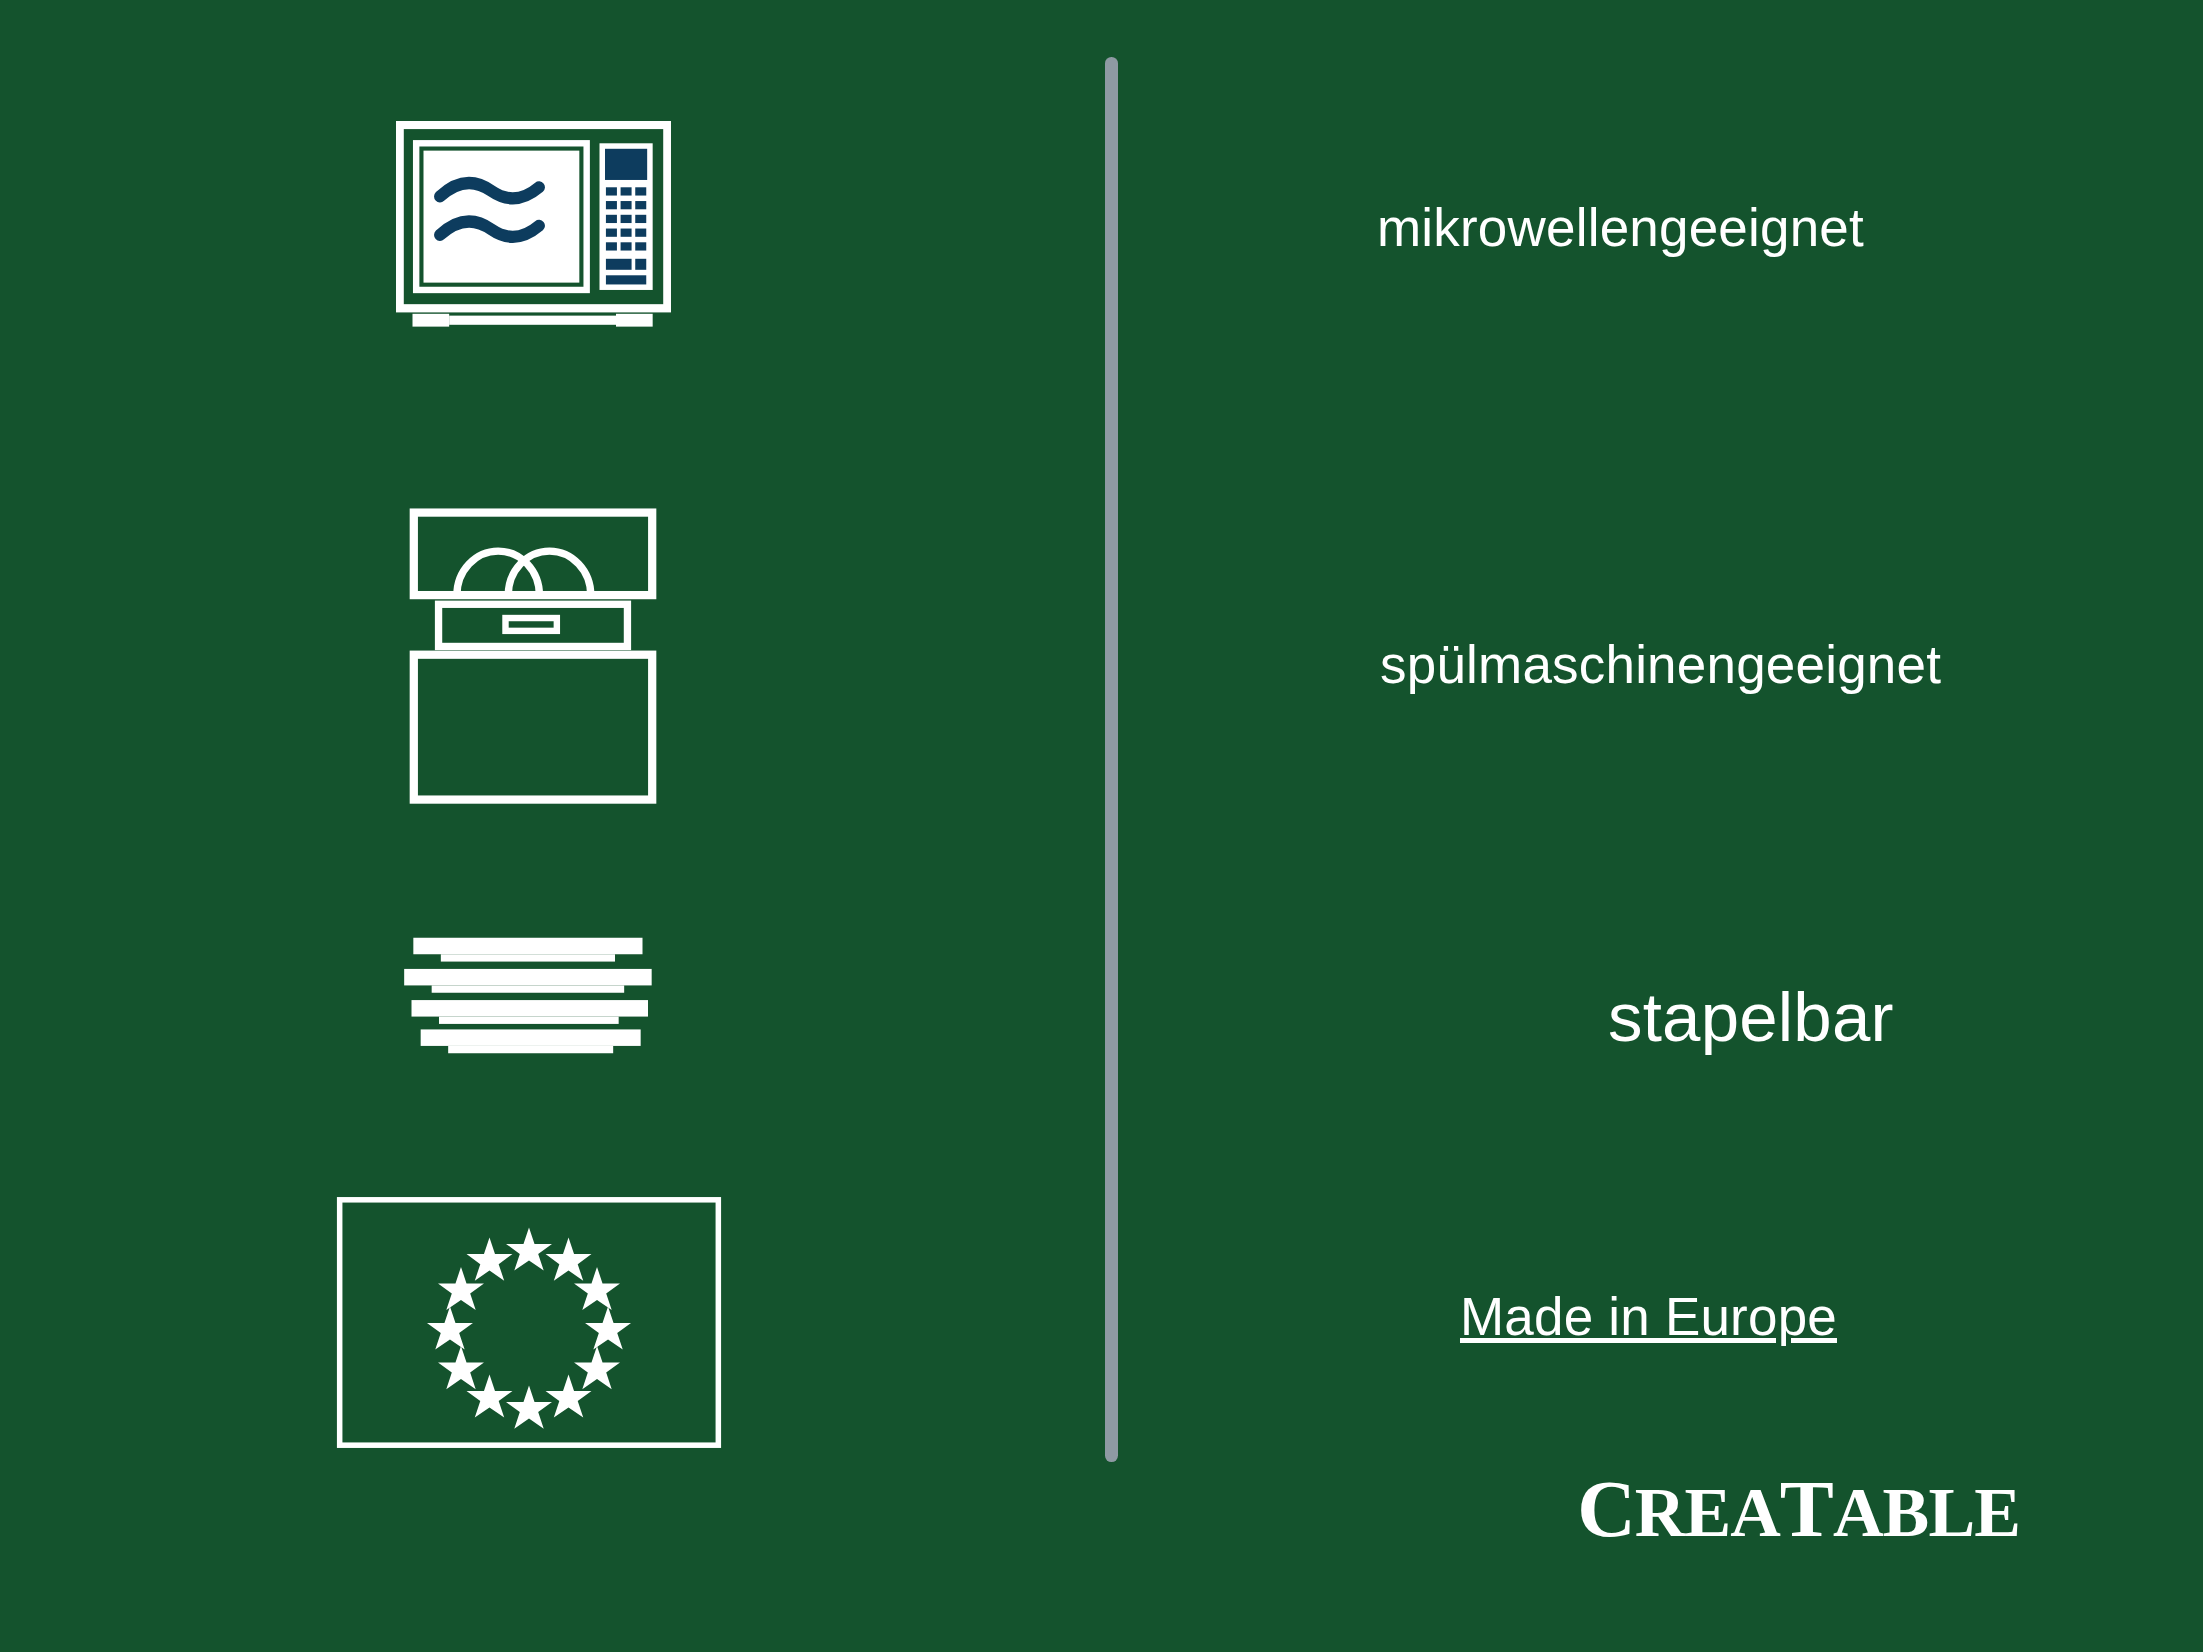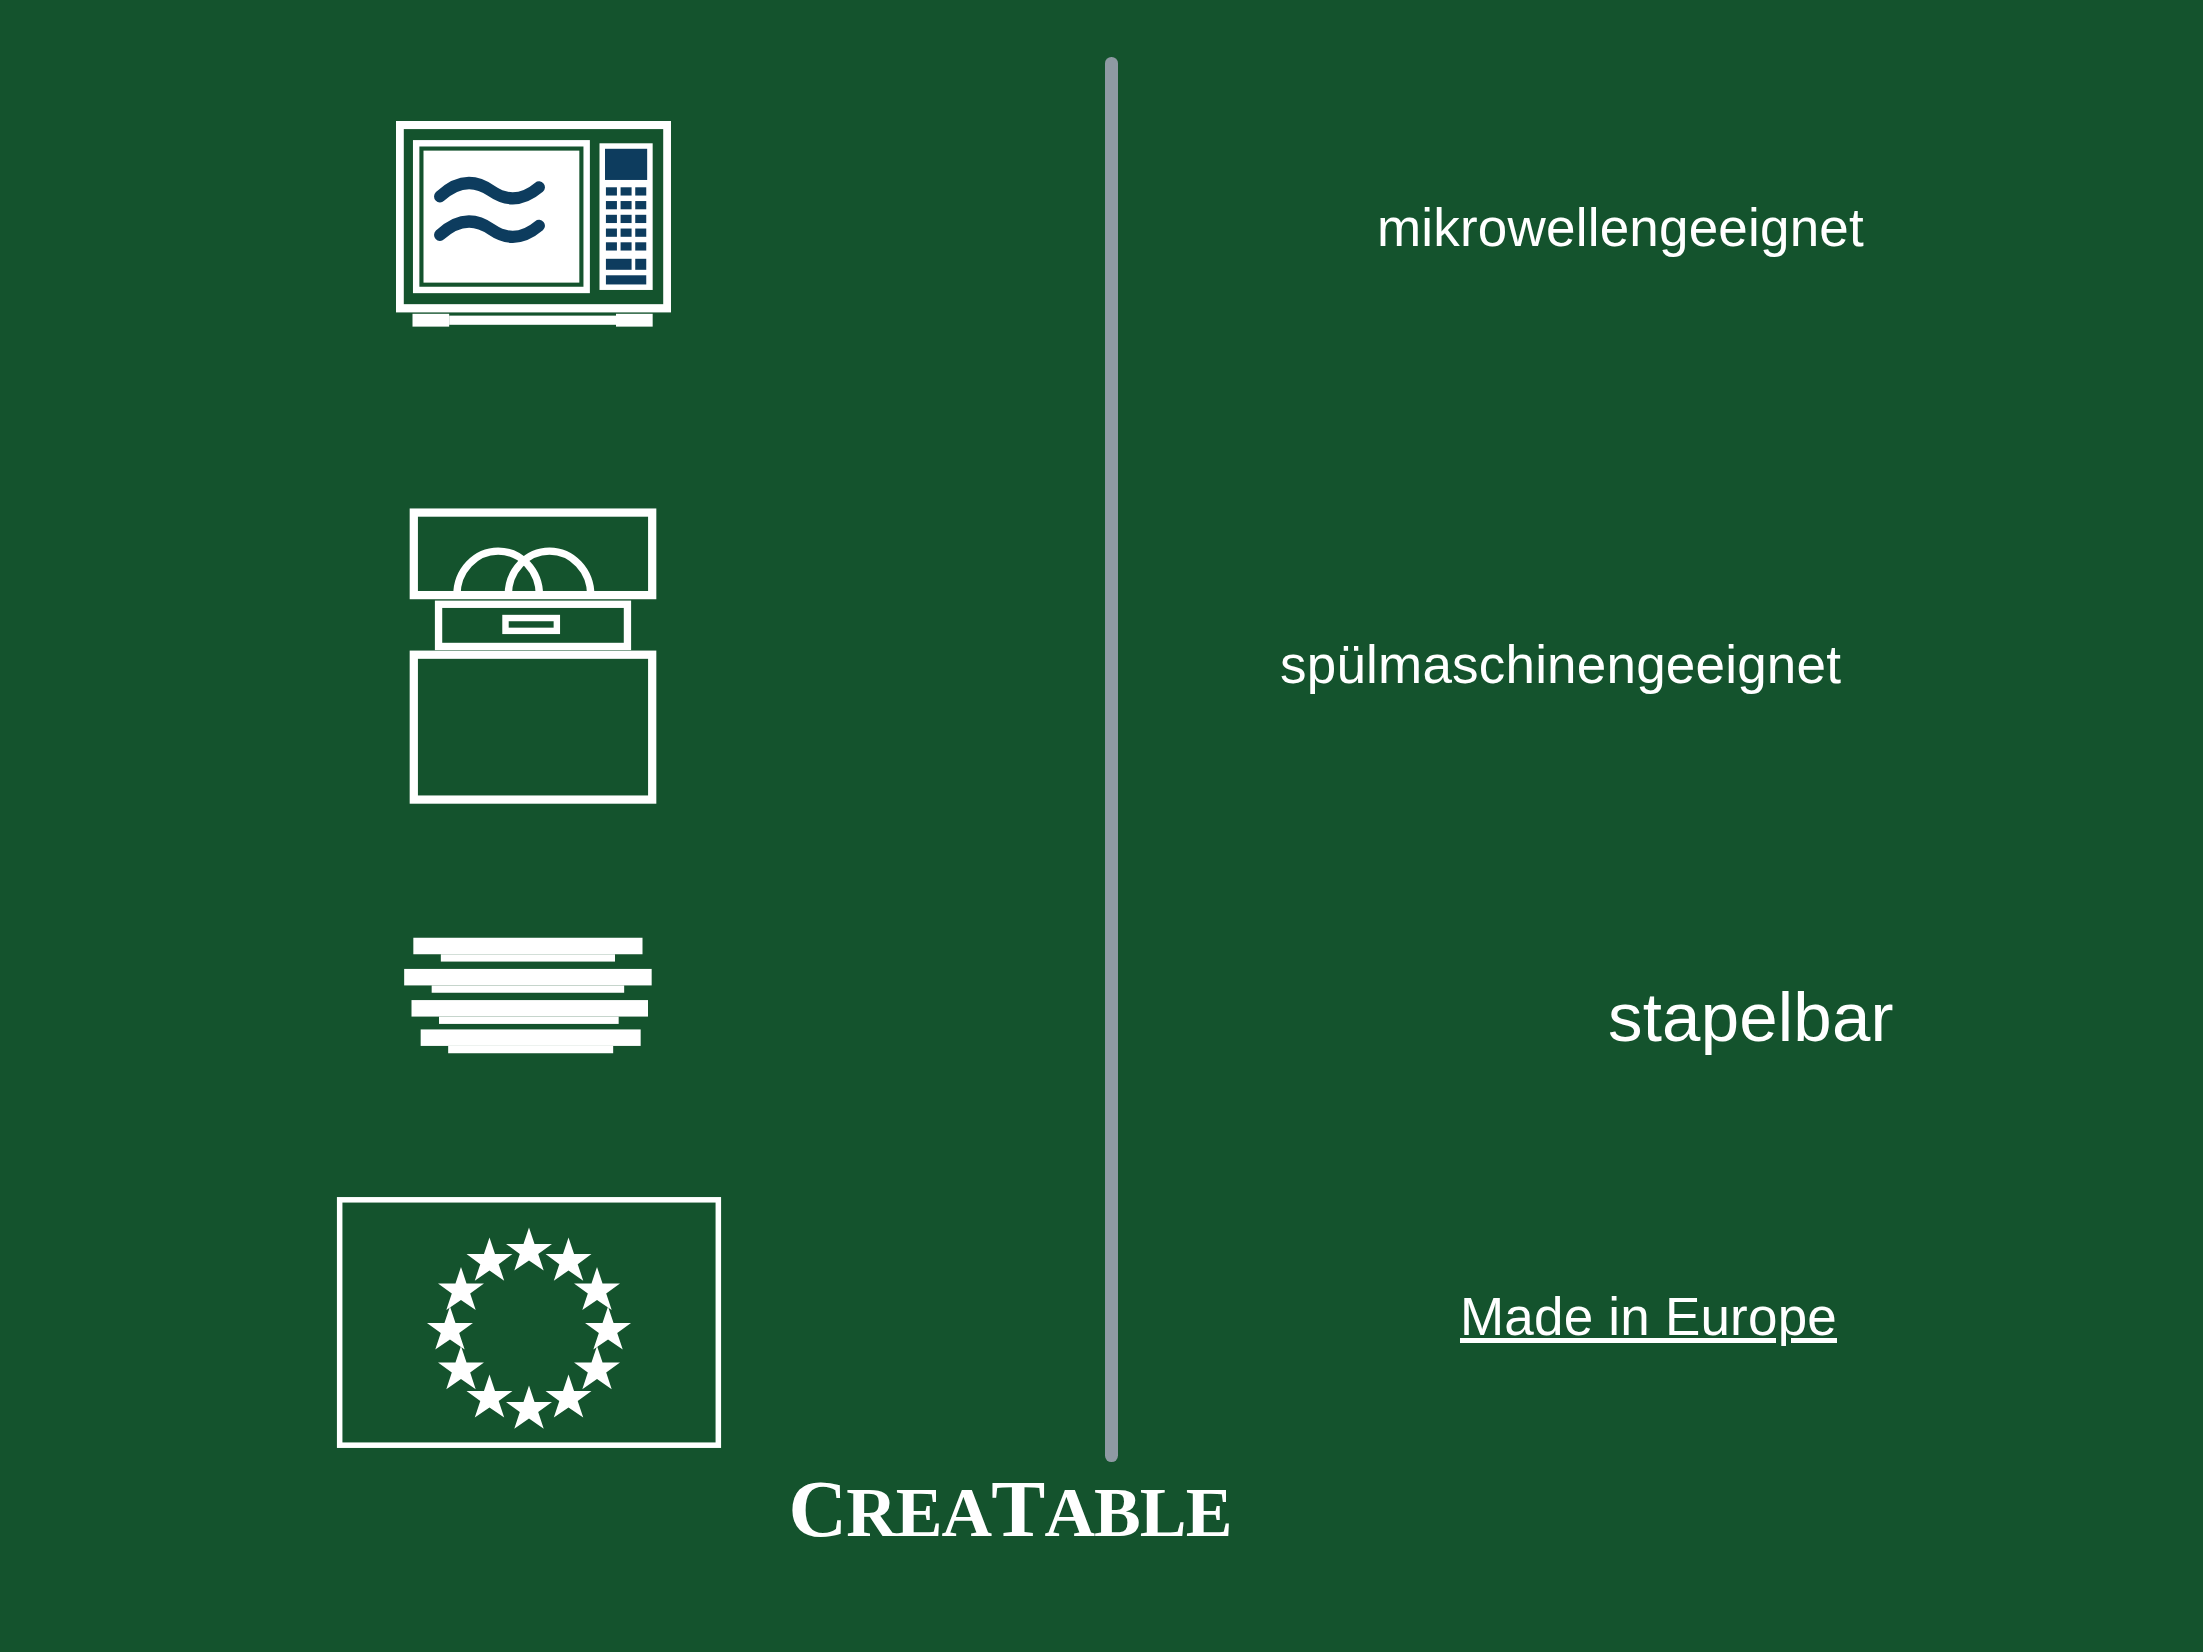--- a/index.html
+++ b/index.html
@@ -50,35 +50,35 @@
     font-weight: 400;
     letter-spacing: 0.2px;
     white-space: nowrap;
   }
 
   
   #row-microwave .icon-cell { left: 386px; top: 119px; width: 294px; height: 220px; }
   #row-microwave .label-cell { left: 1377px; top: 197px; font-size: 53px; }
 
   #row-dishwasher .icon-cell { left: 395px; top: 505px; width: 275px; height: 303px; }
-  #row-dishwasher .label-cell { left: 1280px; top: 634px; font-size: 53px; }
+  #row-dishwasher .label-cell { left: 1380px; top: 634px; font-size: 53px; }
 
   #row-stackable .icon-cell { left: 395px; top: 927px; width: 275px; height: 147px; }
   #row-stackable .label-cell { left: 1608px; top: 978px; font-size: 69px; }
 
   #row-europe .icon-cell { left: 331px; top: 1194px; width: 395px; height: 257px; }
   #row-europe .label-cell { left: 1460px; top: 1286px; font-size: 53px; text-decoration: underline; }
 
   
   .logo {
     position: absolute;
     left: 0;
     top: 1469px;
     width: 2020px;
-    text-align: center;
+    text-align: right;
     line-height: 1;
   }
   .logo-main {
     font-family: "Liberation Serif", serif;
     font-size: 70px;
     font-weight: 700;
     letter-spacing: -0.9px;
     color: #ffffff;
   }
   .logo-main .cap { font-size: 81px; }

